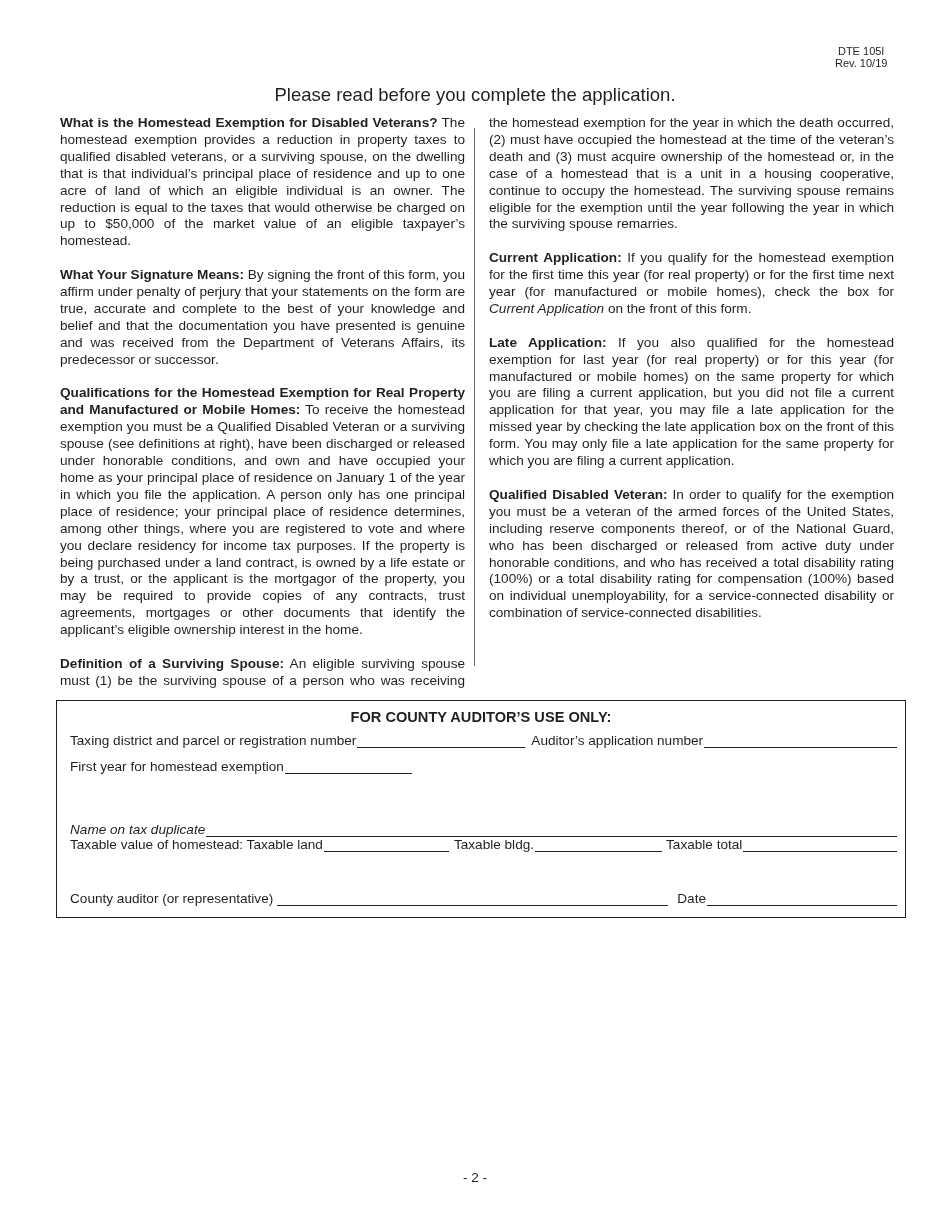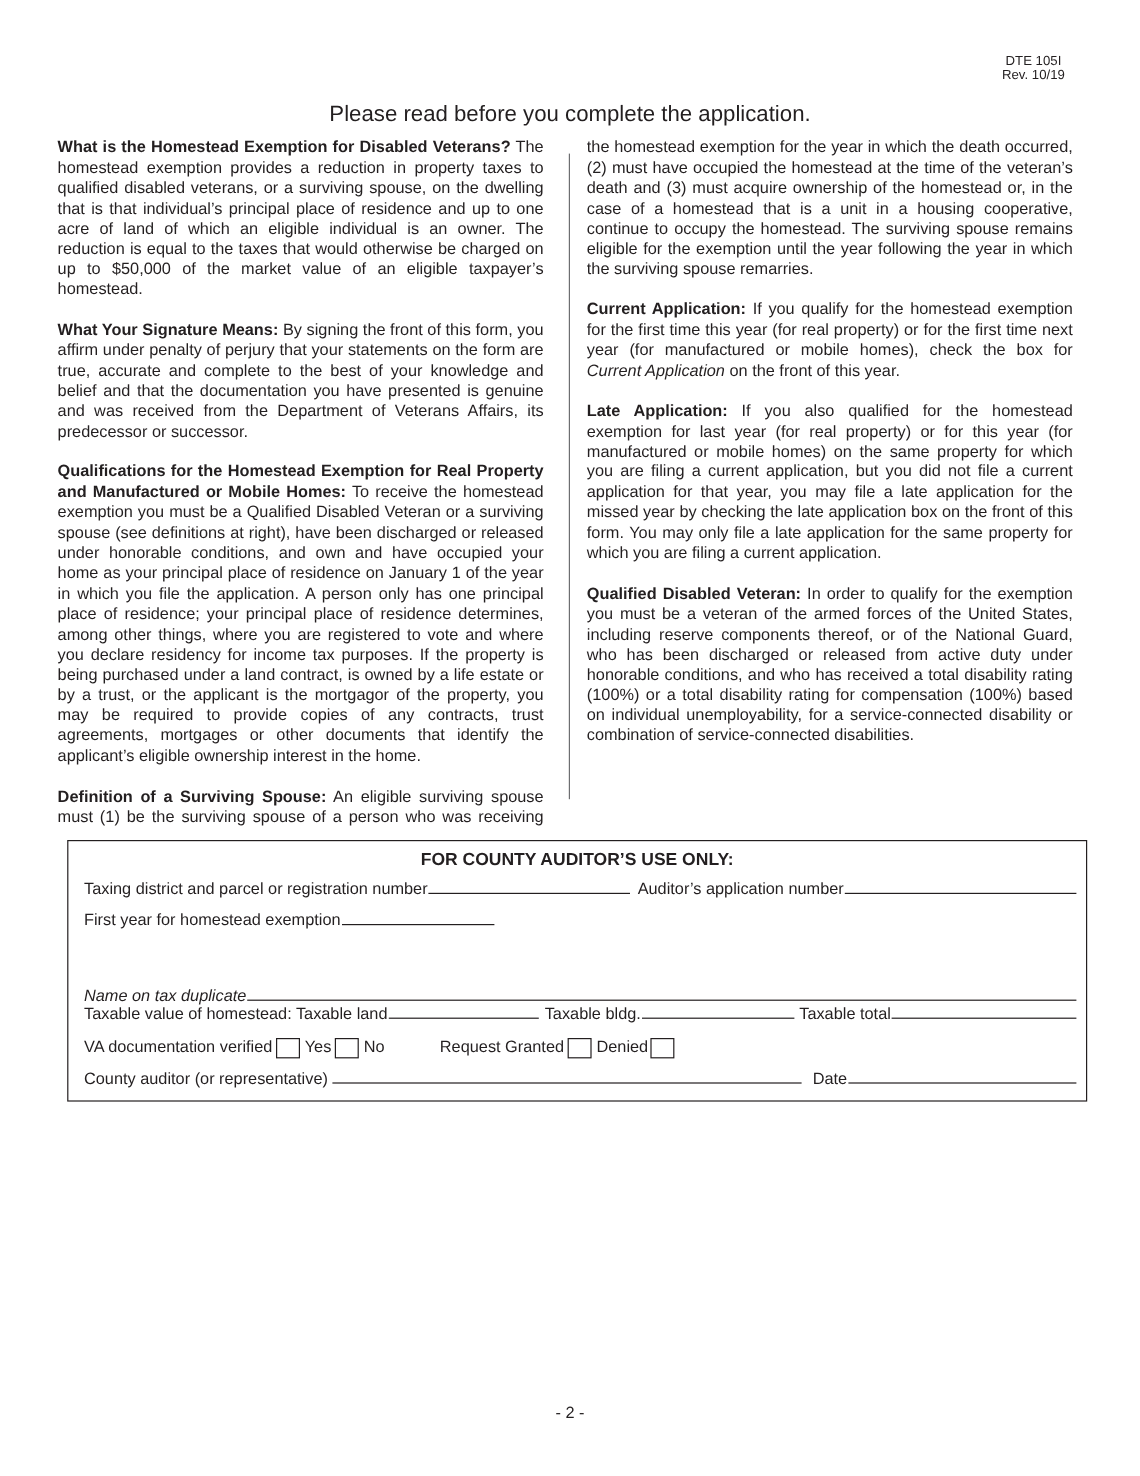--- a/index.html
+++ b/index.html
@@ -30,21 +30,21 @@
       line-height: 22px;
     }
     .col {
       position: absolute;
       top: 115px;
       width: 405px;
       font-size: 13.6px;
       line-height: 16.9px;
       text-align: justify;
     }
-    .col-left { left: 48px; }
+    .col-left { left: 60px; }
     .col-right { left: 489px; }
     .col p { margin-bottom: 16.9px; }
     .col b { font-weight: bold; }
     .col i { }
     .divider {
       position: absolute;
       left: 474px;
       top: 128px;
       width: 1.4px;
       height: 538px;
@@ -69,21 +69,21 @@
       line-height: 18px;
     }
     .row {
       position: absolute;
       left: 13px;
       right: 8px;
       height: 18px;
       font-size: 13.6px;
       line-height: 18px;
       display: flex;
-      align-items: flex-start;
+      align-items: flex-end;
       white-space: nowrap;
     }
     .lbl { flex: none; }
     .line {
       flex: none;
       height: 13px;
       border-bottom: 1.4px solid #231f20;
       margin-left: 1px;
       margin-bottom: 2px;
     }
@@ -122,21 +122,21 @@
   <p><b>What is the Homestead Exemption for Disabled Veterans?</b><span> The homestead exemption provides a reduction in property taxes to qualified disabled veterans, or a surviving spouse, on the dwelling that is that individual’s principal place of residence and up to one acre of land of which an eligible individual is an owner. The reduction is equal to the taxes that would otherwise be charged on up to $50,000 of the market value of an eligible taxpayer’s homestead.</span></p>
   <p><b>What Your Signature Means:</b><span> By signing the front of this form, you affirm under penalty of perjury that your statements on the form are true, accurate and complete to the best of your knowledge and belief and that the documentation you have presented  is genuine and was received from the Department of Veterans Affairs, its predecessor or successor.</span></p>
   <p><b>Qualifications for the Homestead Exemption for Real Property and Manufactured or Mobile Homes:</b><span> To receive the homestead exemption you must be a Qualified Disabled Veteran or a surviving spouse (see definitions at right), have been discharged or released under honorable conditions, and own and have occupied your home as your principal place of residence on January 1 of the year in which you file the application. A person only has one principal place of residence; your principal place of residence determines, among other things, where you are registered to vote and where you declare residency for income tax purposes. If the property is being purchased under a land contract, is owned by a life estate or by a trust, or the applicant is the mortgagor of the property, you may be required to provide copies of any contracts, trust agreements, mortgages or other documents that identify the applicant’s eligible ownership interest in the home.</span></p>
   <p style="text-align-last: justify;"><b>Definition of a Surviving Spouse:</b><span> An eligible surviving spouse must (1) be the surviving spouse of a person who was receiving</span></p>
 </div>
 
 <div class="divider"></div>
 
 <div class="col col-right">
   <p>the homestead exemption for the year in which the death occurred, (2) must have occupied the homestead at the time of the veteran’s death and (3) must acquire ownership of the homestead or, in the case of a homestead that is a unit in a housing cooperative, continue to occupy the homestead. The surviving spouse remains eligible for the exemption until the year following the year in which the surviving spouse remarries.</p>
-  <p><b>Current Application:</b><span> If you qualify for the homestead exemption for the first time this year (for real property) or for the first time next year (for manufactured or mobile homes), check the box for </span><i>Current Application</i><span> on the front of this year.</span></p>
+  <p><b>Current Application:</b><span> If you qualify for the homestead exemption for the first time this year (for real property) or for the first time next year (for manufactured or mobile homes), check the box for </span><i>Current Application</i><span> on the front of this form.</span></p>
   <p><b>Late Application:</b><span> If you also qualified for the homestead exemption for last year (for real property) or for this year (for manufactured or mobile homes) on the same property for which you are filing a current application, but you did not file a current application for that year, you may file a late application for the missed year by checking the late application box on the front of this form. You may only file a late application for the same property for which you are filing a current application.</span></p>
   <p><b>Qualified Disabled Veteran:</b><span> In order to qualify for the exemption you must be a veteran of the armed forces of the United States, including reserve components thereof, or of the National Guard, who has been discharged or released from active duty under honorable conditions, and who has received a total disability rating (100%)  or a total disability rating for compensation (100%) based on individual unemployability, for a service-connected disability or combination of service-connected disabilities.</span></p>
 </div>
 
 <div class="auditor-box">
   <div class="auditor-title">FOR COUNTY AUDITOR’S USE ONLY:</div>
 
   <div class="row" style="top:31px;">
     <span class="lbl">Taxing district and parcel or registration number</span>
     <span class="line" style="width:168px;"></span>
@@ -160,32 +160,20 @@
     <span class="lbl">Taxable value of homestead: Taxable land</span>
     <span class="line" style="width:125px;"></span>
     <span class="gap" style="width:5px;"></span>
     <span class="lbl">Taxable bldg.</span>
     <span class="line" style="width:127px;"></span>
     <span class="gap" style="width:4px;"></span>
     <span class="lbl">Taxable total</span>
     <span class="line grow"></span>
   </div>
 
-  <div class="row" style="top:163px;">
-    <span class="lbl">VA documentation verified</span>
-    <span class="chk"></span>
-    <span class="lbl">Yes</span>
-    <span class="chk"></span>
-    <span class="lbl">No</span>
-    <span class="gap" style="width:46px;"></span>
-    <span class="lbl">Request Granted</span>
-    <span class="chk"></span>
-    <span class="lbl">Denied</span>
-    <span class="chk" style="margin-left:2px;"></span>
-  </div>
 
   <div class="row" style="top:189px;">
     <span class="lbl">County auditor (or representative)</span>
     <span class="line" style="width:391px; margin-left:4px;"></span>
     <span class="gap" style="width:9px;"></span>
     <span class="lbl">Date</span>
     <span class="line grow"></span>
   </div>
 </div>
 

